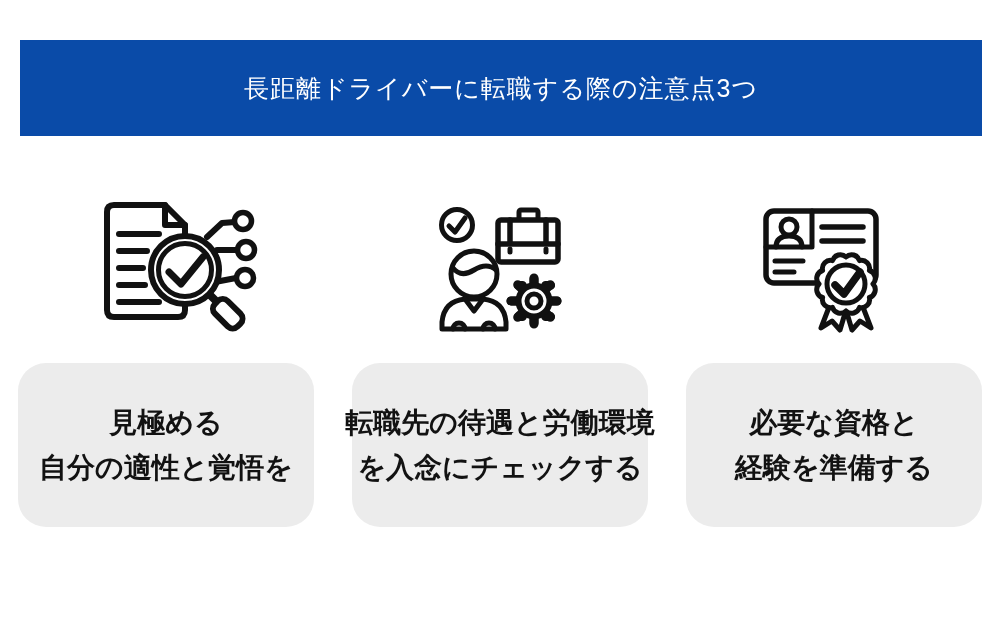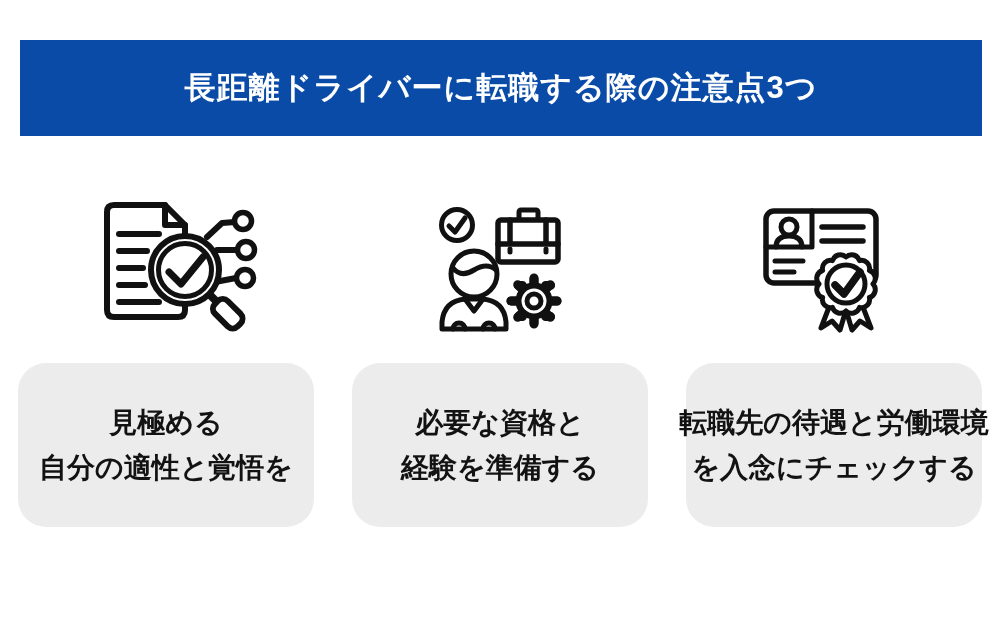--- a/index.html
+++ b/index.html
@@ -28,22 +28,22 @@
     right:18px;
     top:40px;
     height:96px;
     background:var(--header-bg);
     display:flex;
     align-items:center;
     justify-content:center;
   }
   .title-bar h1{
     margin:16px;
-    font-size:31px;
-    font-weight:bold;
+    font-size:25px;
+    font-weight:normal;
     letter-spacing:1px;
     color:var(--header-text);
   }
   .icons-row{
     position:absolute;
     left:18px;
     right:18px;
     top:199px;
     height:138px;
     display:flex;
@@ -165,24 +165,24 @@
   </div>
 
   <div class="cards-row">
 
     <div class="card">
       <span class="card-line">見極める</span>
       <span class="card-line">自分の適性と覚悟を</span>
     </div>
 
     <div class="card">
-      <span class="card-line">必要な資格と</span>
-      <span class="card-line">経験を準備する</span>
+      <span class="card-line">転職先の待遇と労働環境</span>
+      <span class="card-line">を入念にチェックする</span>
     </div>
 
     <div class="card">
-      <span class="card-line">転職先の待遇と労働環境</span>
-      <span class="card-line">を入念にチェックする</span>
+      <span class="card-line">必要な資格と</span>
+      <span class="card-line">経験を準備する</span>
     </div>
 
   </div>
 
 </div>
 
 </body></html>

